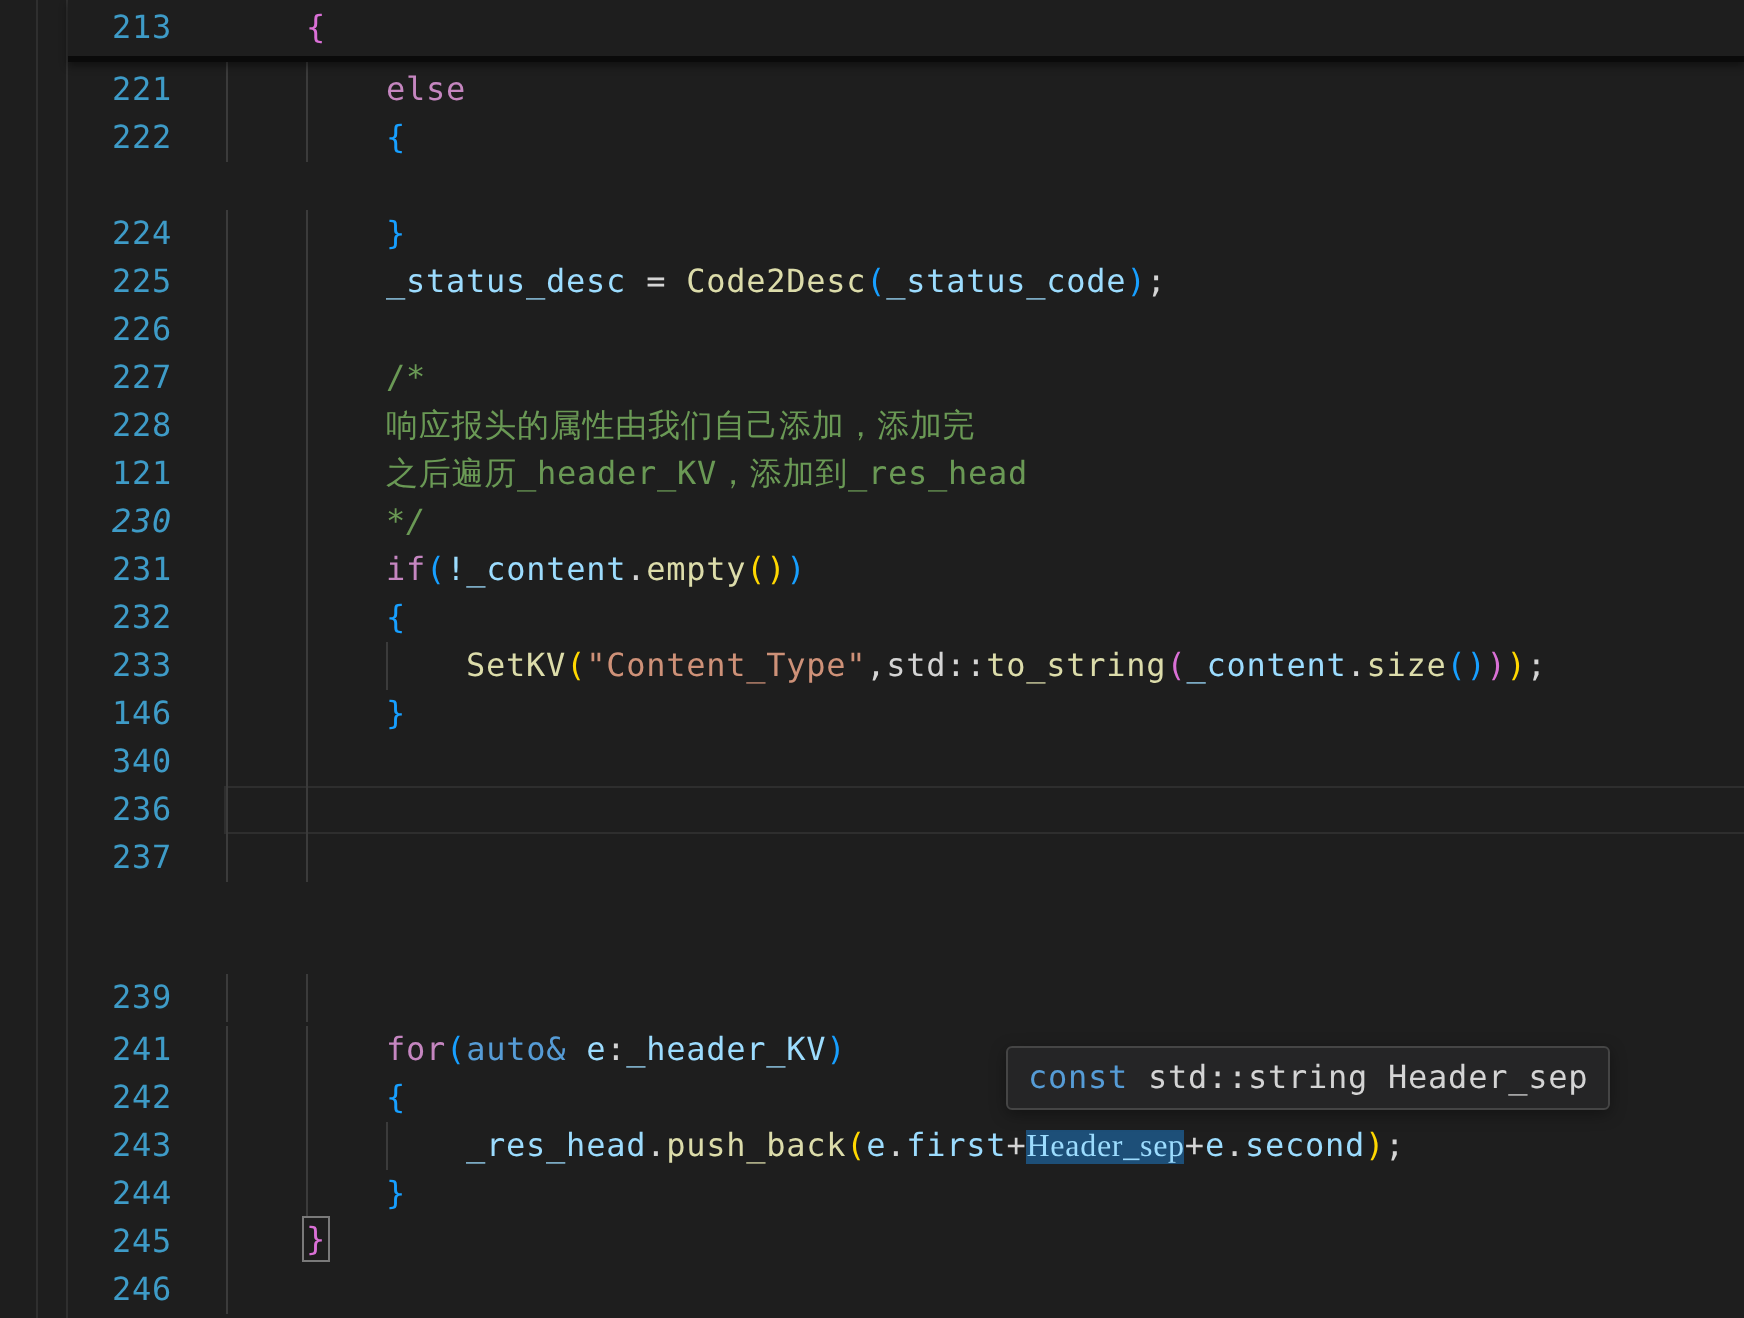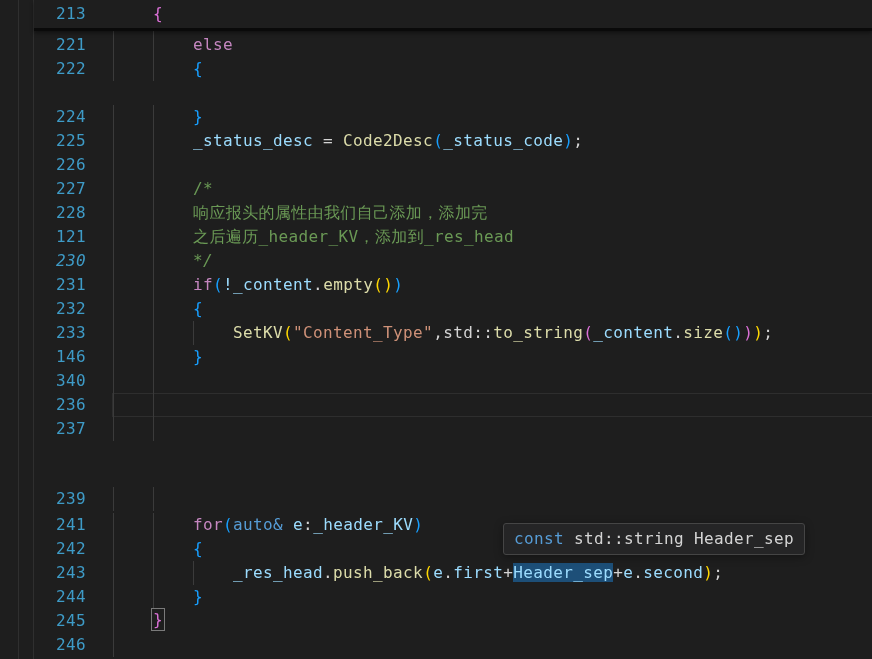--- a/index.html
+++ b/index.html
@@ -15,21 +15,21 @@
   .vline{position:absolute;top:0;width:1px;height:659px;background:#2f2f2f;}
   #scroll-dash{position:absolute;left:19px;width:14px;height:3px;background:#5a5a5a;}
   .frag{position:absolute;white-space:pre;line-height:20px;}
   
   #rows{position:absolute;left:0;top:0;width:872px;height:659px;}
   .row{position:absolute;left:0;width:872px;height:24px;}
   .lnum{position:absolute;left:34px;width:52px;text-align:right;color:var(--lineNumber,#3e9bc7);}
   .guide{position:absolute;top:0;width:1px;height:24px;background:var(--guide,#3b3b3b);}
   .code{position:absolute;left:113px;top:0;white-space:pre;}
   .tok{white-space:pre;}
-  .tok.hl{background:var(--wordHighlight,#1d4f78);}
+  .tok.hl{background:var(--wordHighlight,#1d4f78);font-family:Liberation Serif, serif;}
   .tok.box{display:inline-block;border:1px solid var(--bracketMatchBorder,#7a7a7a);line-height:21px;margin:-1px -2px;padding:0 1px;vertical-align:top;}
   #current-line{position:absolute;left:112px;width:759px;height:22px;border:1px solid var(--currentLineBorder,#2e2e2e);}
   
   #sticky{
     position:absolute;left:34px;top:0;width:838px;height:28px;
     background:var(--bg,#1e1e1e);border-bottom:3px solid #0a0a0a;
     box-shadow:0 2px 4px rgba(0,0,0,0.45);z-index:5;
   }
   #sticky .lnum{left:0;top:2px;}
   #sticky-code{position:absolute;left:79px;top:2px;white-space:pre;}

